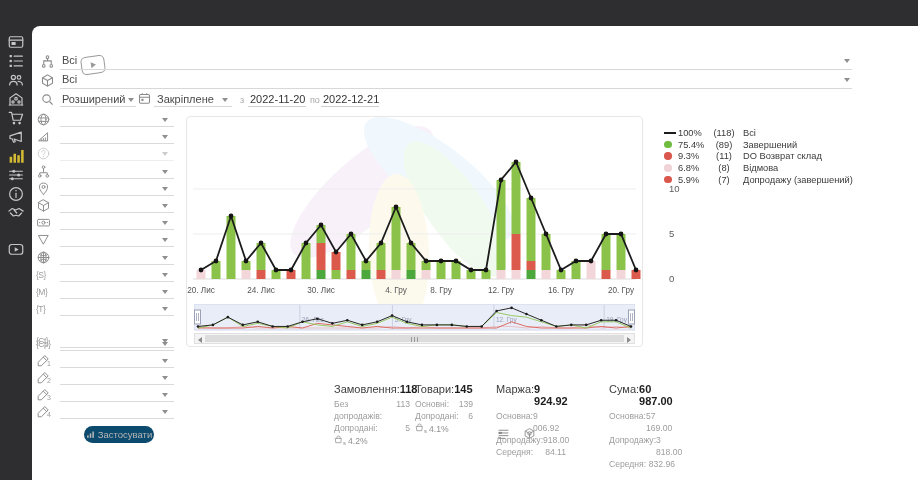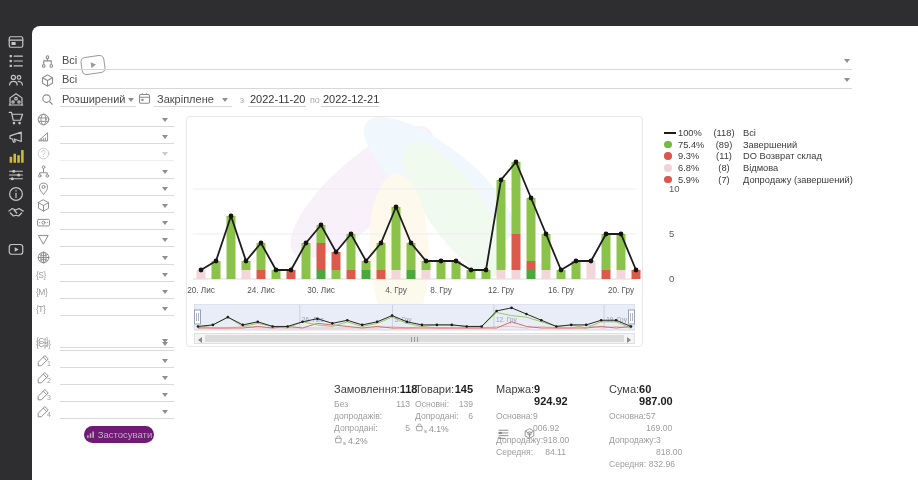--- a/index.html
+++ b/index.html
@@ -28,21 +28,21 @@
   .fpanel{position:absolute;left:36px;top:112px;width:138px;height:320px;}
   .frow{position:absolute;left:0;width:138px;height:17px;}
   .frow .icon{position:absolute;left:0;top:0;width:16px;height:16px;color:#8f8f8f;font-size:8px;}
   .frow .icon svg{width:15px;height:15px;display:block;}
   .frow .brace-txt{position:absolute;left:0;top:3px;font-size:8.5px;color:#9b9b9b;letter-spacing:-0.5px;}
   .frow .pnum{position:absolute;left:11px;top:7px;font-size:7px;color:#9b9b9b;}
   .frow .uline{position:absolute;left:24px;top:14px;width:114px;height:1px;background:#dadada;}
   .frow .caret{left:126px;top:6px;}
   .frow.disabled{opacity:.45;}
 
-  .apply-btn{position:absolute;left:84px;top:426px;width:70px;height:17px;background:#701a75;border-radius:9px;
+  .apply-btn{position:absolute;left:84px;top:426px;width:70px;height:17px;background:#0c4a6e;border-radius:9px;
              color:#b7b7b7;font-size:9.5px;display:flex;align-items:center;justify-content:center;gap:3px;cursor:default;}
   .apply-btn svg{width:9px;height:9px;}
 
   .chart-card{position:absolute;left:186px;top:116px;width:455px;height:229px;border:1px solid #e7e7e7;border-radius:4px;background:#fff;overflow:hidden;}
   .wm{position:absolute;left:0;top:0;width:455px;height:229px;pointer-events:none;}
   .plot{position:absolute;left:0;top:0;width:455px;height:185px;}
   .plot svg,.nav svg{display:block;}
   .nav{position:absolute;left:7px;top:187px;width:441px;height:28px;}
   .scrollbar{position:absolute;left:7px;top:216px;width:441px;height:11px;background:#f4f4f4;border:1px solid #e0e0e0;box-sizing:border-box;}
   .sb-thumb{position:absolute;left:10px;right:10px;top:1px;bottom:1px;background:#dcdcdc;}
@@ -57,21 +57,21 @@
   .lrow{display:flex;align-items:center;height:11.7px;font-size:9.3px;color:#3a3a3a;cursor:pointer;}
   .lsw{width:14px;display:flex;align-items:center;flex:none;}
   .lsw .line{width:12px;height:2px;background:#1c1c1c;}
   .lsw .dot{width:7.5px;height:7.5px;border-radius:50%;}
   .lpct{width:32px;text-align:left;flex:none;}
   .lcnt{width:28px;text-align:center;flex:none;}
   .llab{margin-left:5px;white-space:nowrap;}
 
   .stats{position:absolute;left:0;top:0;}
   .stat-col{position:absolute;top:357px;}
-  .stat-title{display:flex;justify-content:space-between;font-size:11px;color:#3d3d3d;}
+  .stat-title{display:flex;justify-content:flex-start;font-size:11px;color:#3d3d3d;}
   .stat-title b{color:#1d1d1d;}
   .stat-sub{display:flex;justify-content:space-between;font-size:8.6px;color:#9d9d9d;line-height:12px;}
   .stat-foot{font-size:8.6px;color:#8f8f8f;display:flex;align-items:center;gap:2px;margin-top:1px;}
   .stat-foot svg{width:9px;height:9px;color:#8f8f8f;}
   .stat-foot .subs{font-size:6px;margin-top:4px;margin-left:-2px;}
   .stat-title{margin-bottom:3px;}
 
   .mini-tools{position:absolute;left:497px;top:427px;display:flex;gap:13px;color:#8a8a8a;}
   .mini-tools svg{width:13px;height:13px;display:block;}
   svg text{font-family:inherit;}

